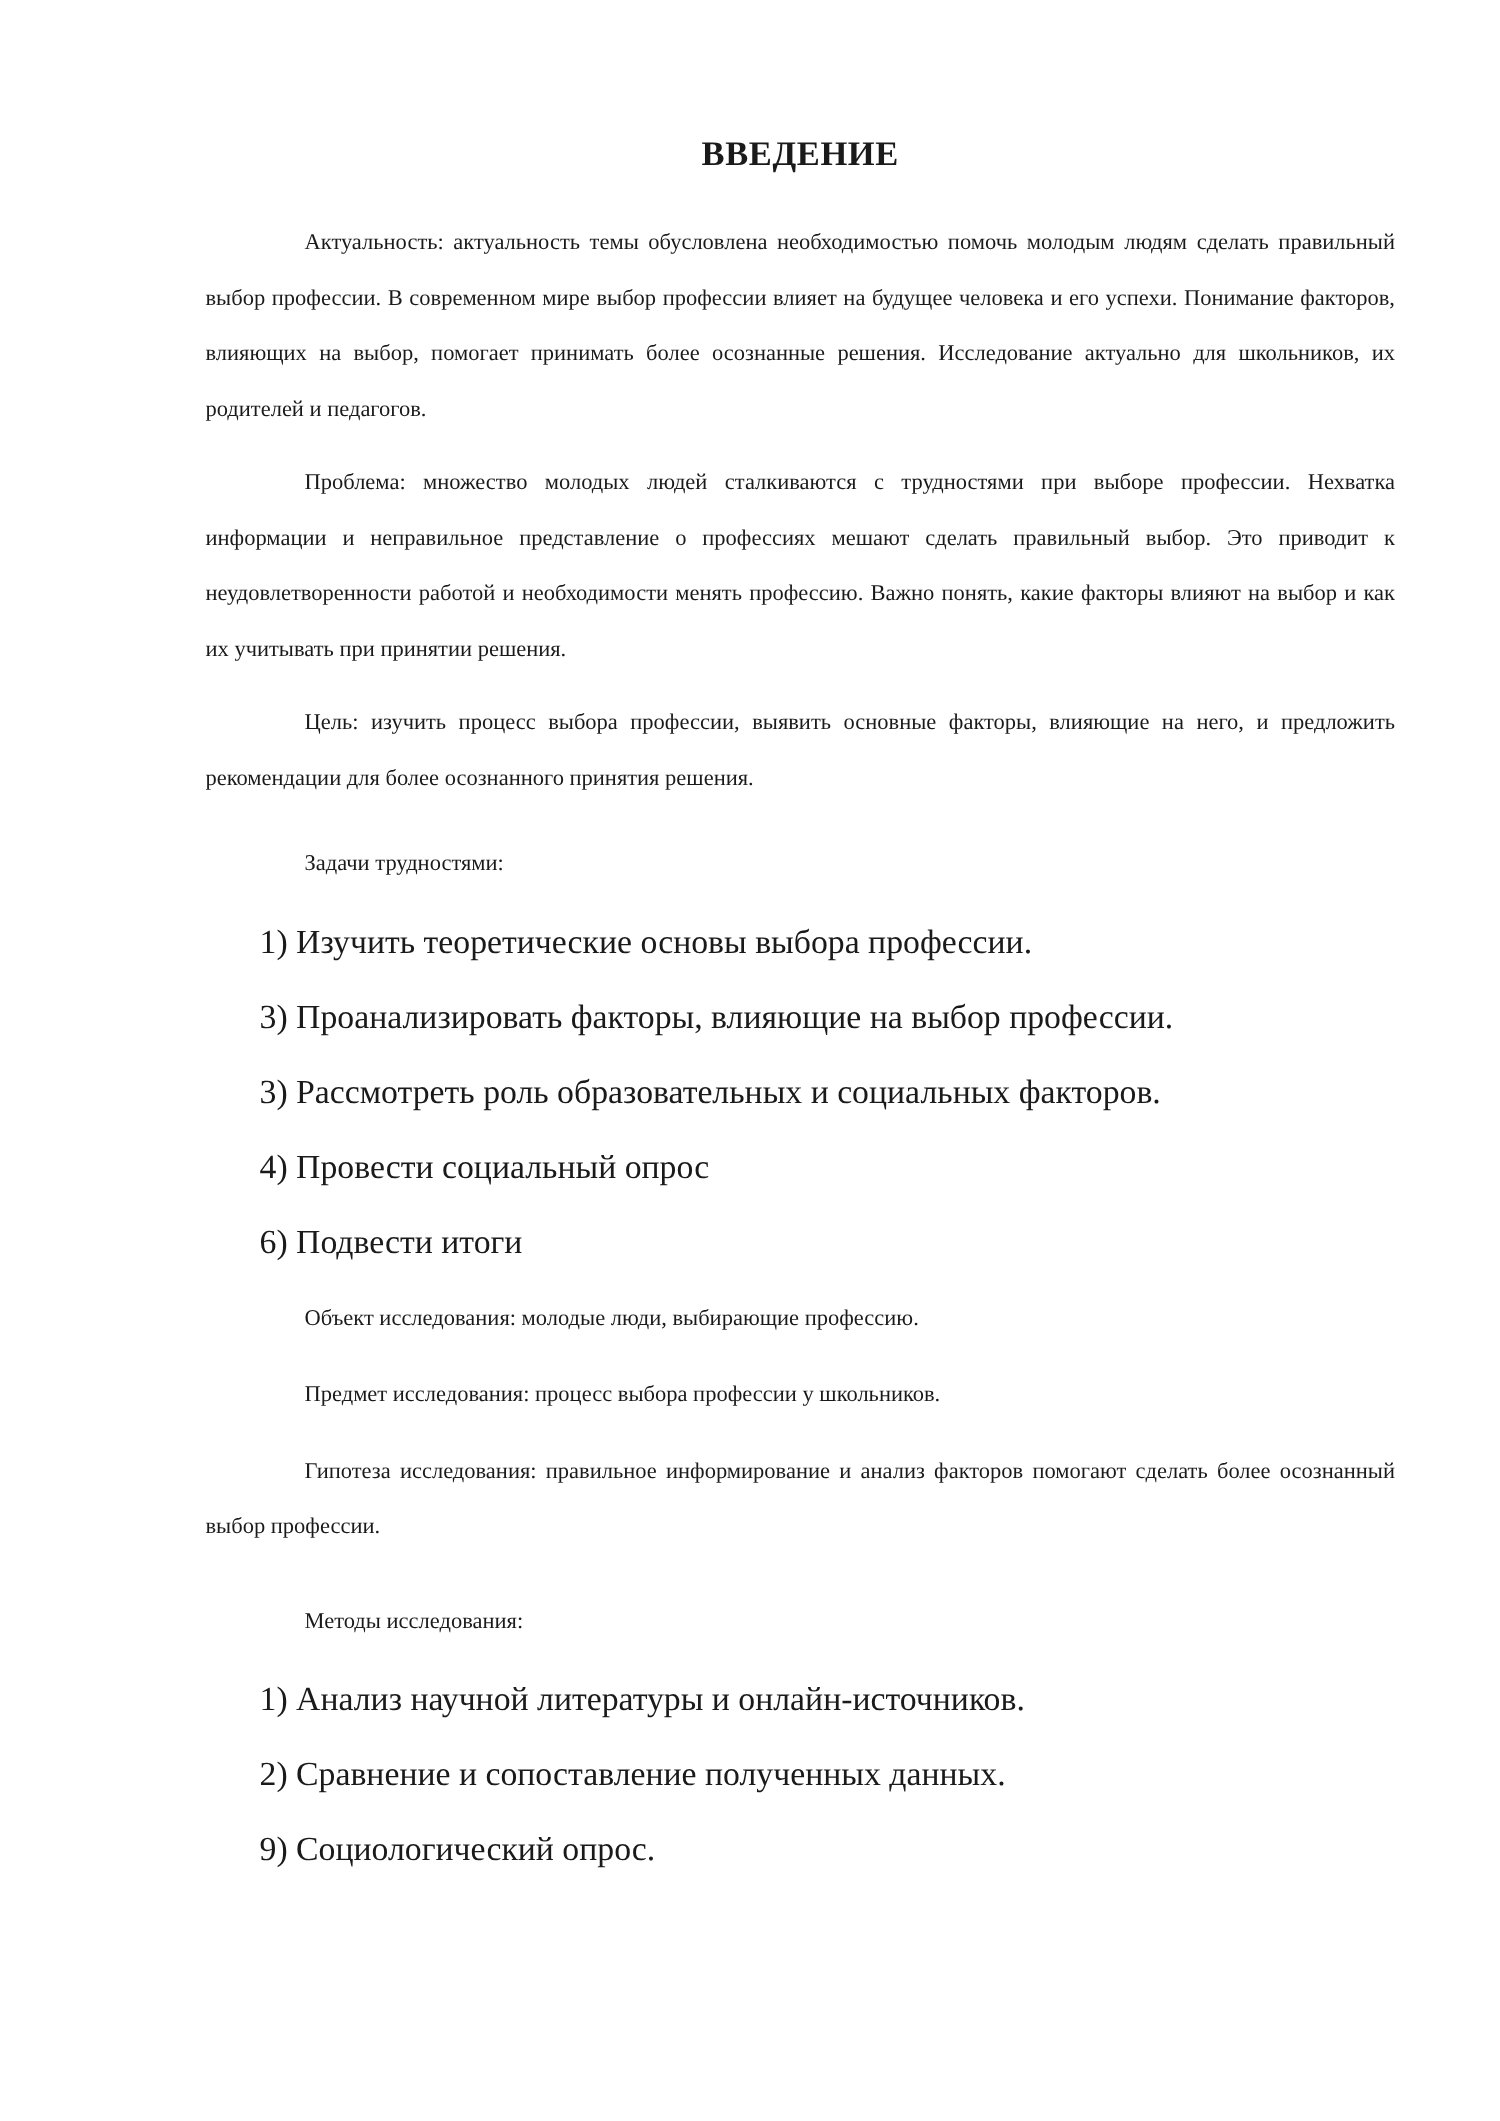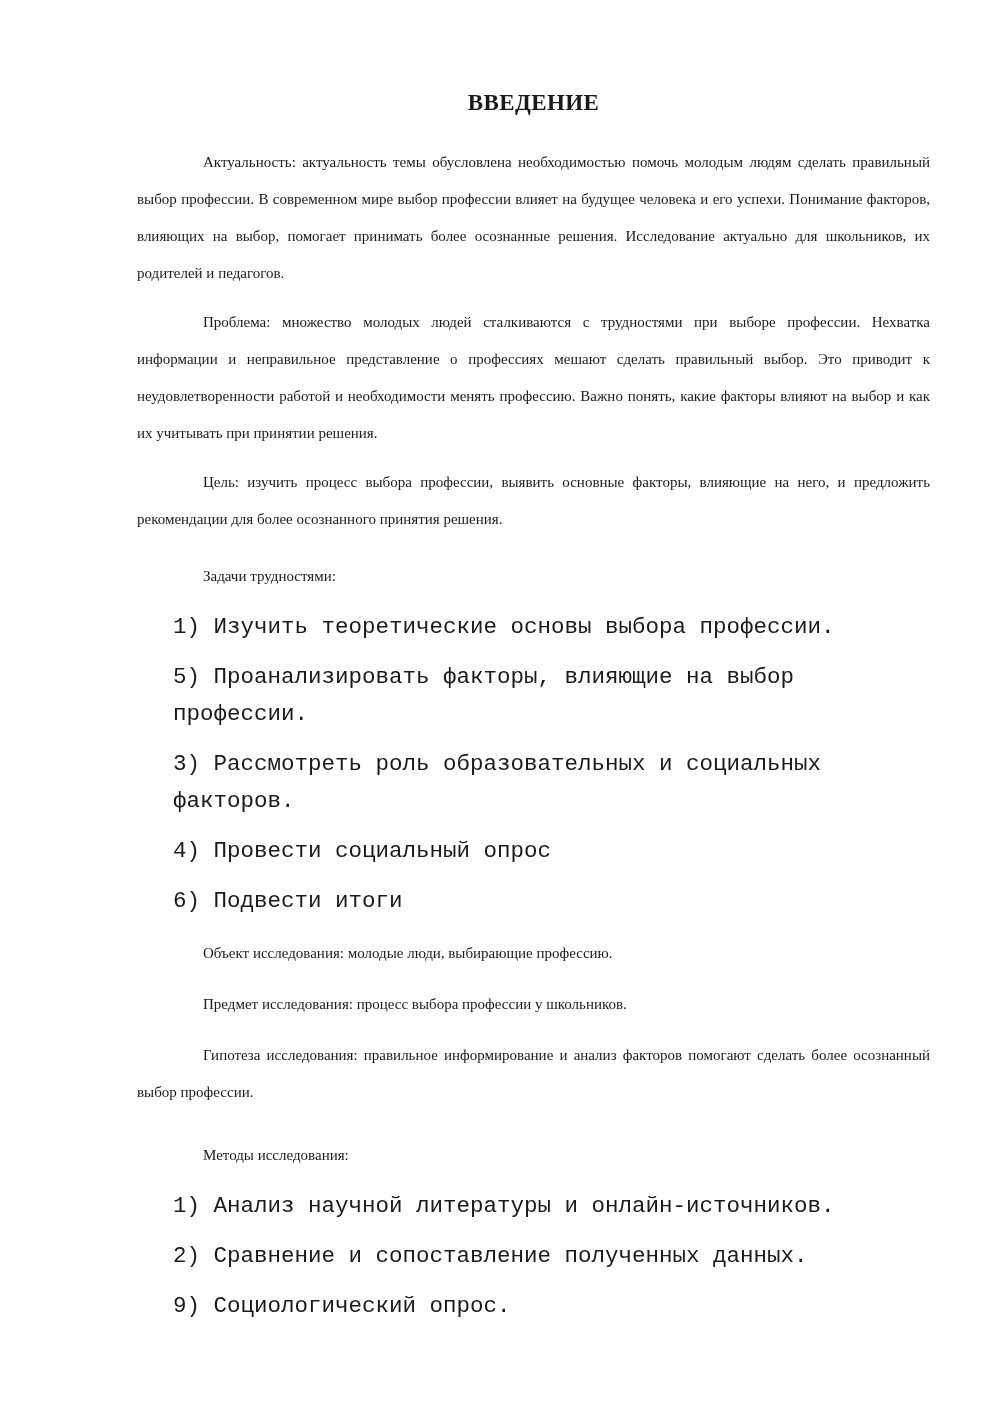--- a/index.html
+++ b/index.html
@@ -51,21 +51,20 @@
     margin-bottom: 20px;
   }
   .para.label-line {
     text-align: left;
     margin-bottom: 14px;
   }
   .list {
     list-style: none;
     margin: 0 0 6px 0;
     padding: 0;
-    font-family: Liberation Mono, monospace;
   }
   .list-item {
     font-size: 22.5px;
     line-height: 37px;
     text-align: left;
     padding-left: 36px;
     margin-bottom: 13px;
   }
   .list-item:last-child {
     margin-bottom: 0;
@@ -95,21 +94,21 @@
     <p class="para">Актуальность: актуальность темы обусловлена необходимостью помочь молодым людям сделать правильный выбор профессии. В современном мире выбор профессии влияет на будущее человека и его успехи. Понимание факторов, влияющих на выбор, помогает принимать более осознанные решения. Исследование актуально для школьников, их родителей и педагогов.</p>
 
     <p class="para">Проблема: множество молодых людей сталкиваются с трудностями при выборе профессии. Нехватка информации и неправильное представление о профессиях мешают сделать правильный выбор. Это приводит к неудовлетворенности работой и необходимости менять профессию. Важно понять, какие факторы влияют на выбор и как их учитывать при принятии решения.</p>
 
     <p class="para tight">Цель: изучить процесс выбора профессии, выявить основные факторы, влияющие на него, и предложить рекомендации для более осознанного принятия решения.</p>
 
     <p class="para label-line">Задачи трудностями:</p>
 
     <ul class="list">
       <li class="list-item">1) Изучить теоретические основы выбора профессии.</li>
-      <li class="list-item">5) Проанализировать факторы, влияющие на выбор профессии.</li>
+      <li class="list-item">3) Проанализировать факторы, влияющие на выбор профессии.</li>
       <li class="list-item">3) Рассмотреть роль образовательных и социальных факторов.</li>
       <li class="list-item">4) Провести социальный опрос</li>
       <li class="list-item">6) Подвести итоги</li>
     </ul>
 
     <div class="block-gap-sm"></div>
 
     <p class="para label-line">Объект исследования: молодые люди, выбирающие профессию.</p>
 
     <p class="para label-line">Предмет исследования: процесс выбора профессии у школьников.</p>

